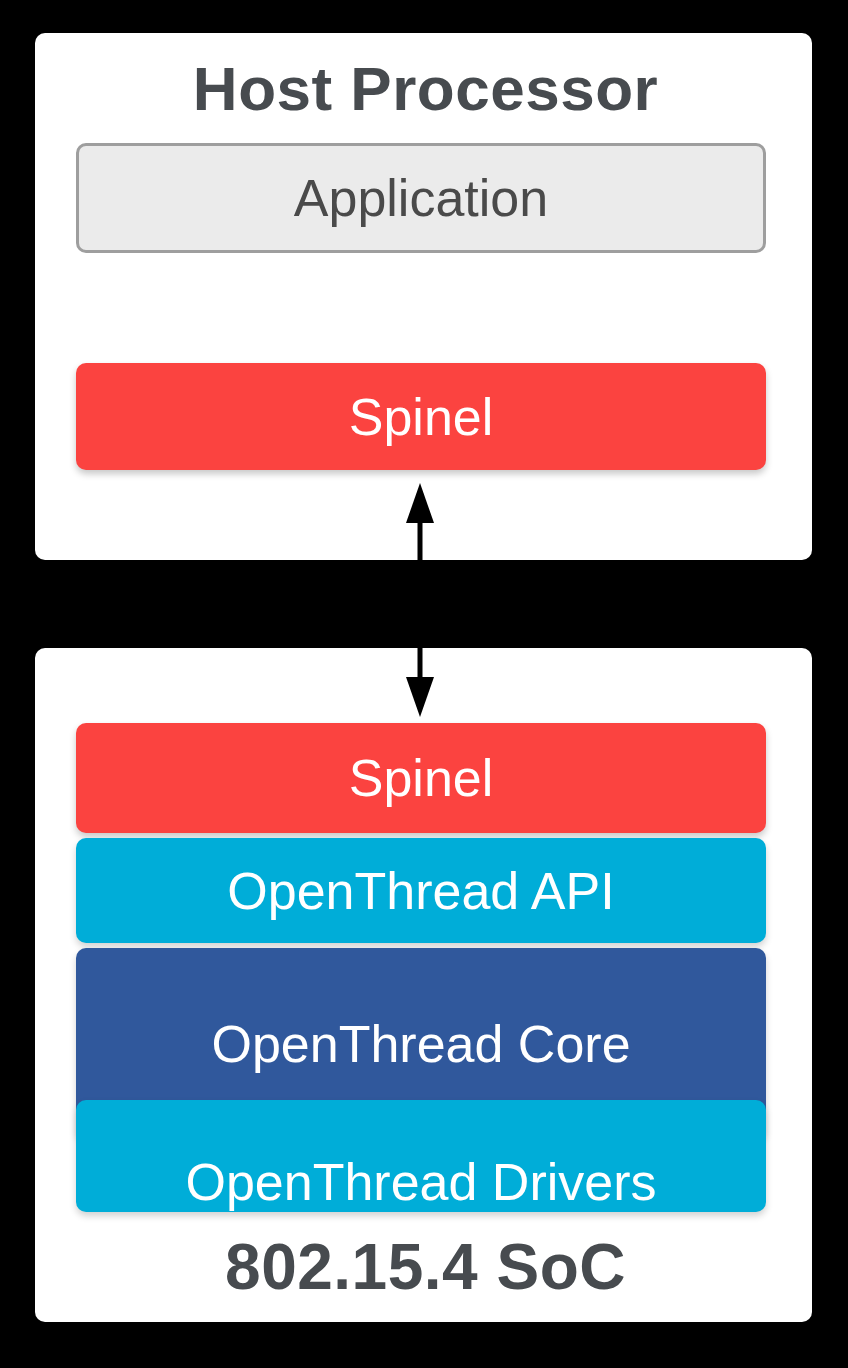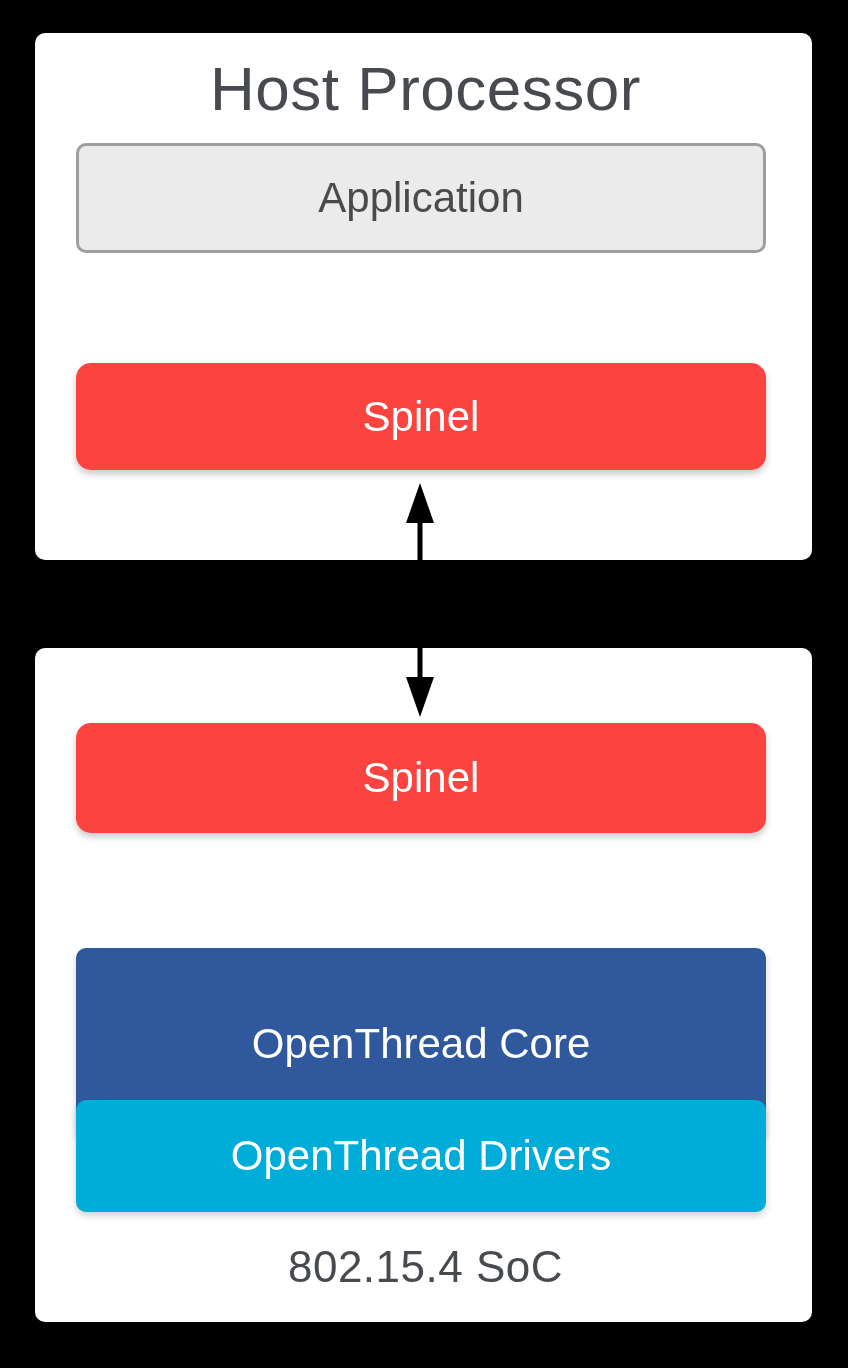--- a/index.html
+++ b/index.html
@@ -26,48 +26,47 @@
   .panel.soc  { top: 648px; height: 674px; }
 
   .panel-title {
     position: absolute;
     left: 4px;
     right: 0;
     display: flex;
     align-items: center;
     justify-content: center;
     font-size: 62px;
-    font-weight: 400;
+    font-weight: 700;
     letter-spacing: 0.5px;
     color: var(--text_dark, #474B4F);
   }
   .host .panel-title { top: 0; height: 110px; }
-  .soc  .panel-title { top: 564px; height: 110px; font-size: 44px; }
+  .soc  .panel-title { top: 564px; height: 110px; font-size: 64px; }
 
   .layer {
     position: absolute;
     left: 41px;
     width: 690px;
     display: flex;
     align-items: center;
     justify-content: center;
-    font-size: 42px;
+    font-size: 52px;
     border-radius: 10px;
     box-sizing: border-box;
   }
   .layer.gray {
     background: var(--gray_fill, #EBEBEB);
     border: 3px solid var(--gray_border, #9E9E9E);
     color: #4A4A4A;
   }
   .layer.red {
     background: var(--red, #FB4340);
     color: #ffffff;
     box-shadow: 0 4px 7px rgba(0,0,0,0.22);
-    border-radius: 15px;
   }
   .layer.cyan {
     background: var(--cyan, #00ADD8);
     color: #ffffff;
     box-shadow: 0 4px 7px rgba(0,0,0,0.18);
   }
   .layer.blue {
     background: var(--blue, #30589C);
     color: #ffffff;
     box-shadow: 0 4px 7px rgba(0,0,0,0.18);
@@ -75,21 +74,21 @@
 
   
   .host .layer-0 { top: 110px; height: 110px; }
   .host .layer-1 { top: 220px; height: 108px; }
   .host .layer-2 { top: 330px; height: 107px; }
 
   
   .soc .layer-0 { top: 75px;  height: 110px; }
   .soc .layer-1 { top: 190px; height: 105px; }
   .soc .layer-2 { top: 300px; height: 191px; }
-  .soc .layer-3 { top: 452px; height: 112px; }
+  .soc .layer-3 { top: 452px; height: 112px; align-items: flex-end; }
 
   .connector {
     position: absolute;
     left: 395px;
     top: 476px;
     width: 50px;
     height: 248px;
     z-index: 5;
   }
 </style>
@@ -116,20 +115,23 @@
     <rect x="22.5" y="44" width="5" height="160" fill="#000000"></rect>
     <polygon points="25,241 11,201 39,201" fill="#000000"></polygon>
   </svg>
 
   <div class="panel soc">
 
     <div class="layer red layer-0">
       <span>Spinel</span>
     </div>
 
+    <div class="layer cyan layer-1">
+      <span>OpenThread API</span>
+    </div>
 
     <div class="layer blue layer-2">
       <span>OpenThread Core</span>
     </div>
 
     <div class="layer cyan layer-3">
       <span>OpenThread Drivers</span>
     </div>
 
     <div class="panel-title">802.15.4 SoC</div>

